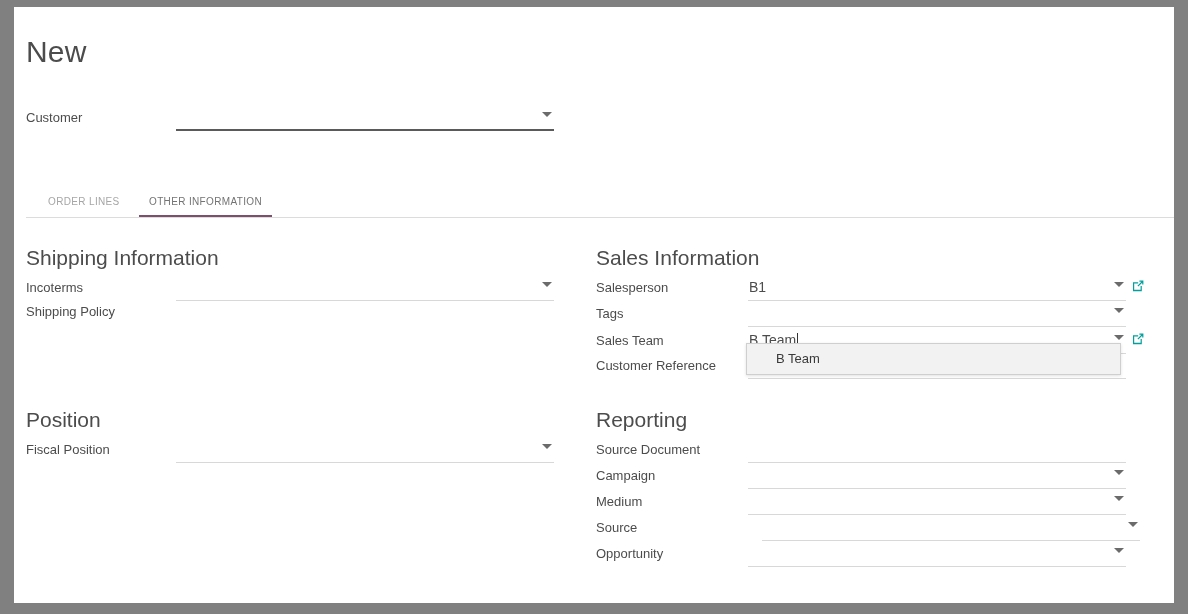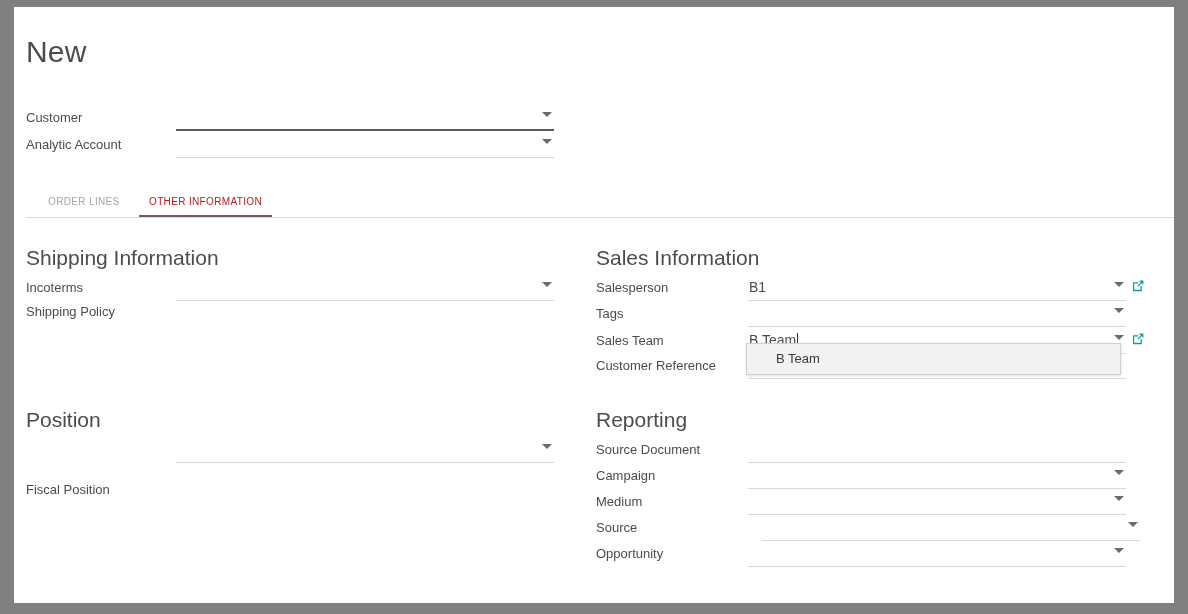--- a/index.html
+++ b/index.html
@@ -127,21 +127,21 @@
     position: absolute;
     top: 0;
     height: 28px;
     font-size: 10px;
     letter-spacing: 0.35px;
     line-height: 26px;
     padding: 0 10px;
   }
   .tab.inactive { color: #a6a6a6; }
   .tab.active {
-    color: #b91c1c;
+    color: #737373;
     border-bottom: 2px solid #7d4f6d;
     text-align: center;
   }
   #tab-divider {
     position: absolute;
     left: 12px;
     top: 210px;
     width: 1148px;
     height: 1px;
     background: #dcdcdc;
@@ -185,28 +185,20 @@
 
     <div class="field-row" style="left:12px; top:101px;">
       <div class="field-label" style="width:150px;">Customer</div>
       <div class="field-ctrl" style="width:378px;">
         <div class="field-input"></div>
         <span class="dd-arrow"></span>
         <div class="underline strong"></div>
       </div>
     </div>
 
-    <div class="field-row" style="left:12px; top:128px;">
-      <div class="field-label" style="width:150px;">Analytic Account</div>
-      <div class="field-ctrl" style="width:378px;">
-        <div class="field-input"></div>
-        <span class="dd-arrow"></span>
-        <div class="underline"></div>
-      </div>
-    </div>
 
 
 
     <div id="tab-bar">
       <div class="tab inactive" style="left:12px;">ORDER LINES</div>
       <div class="tab active" style="left:113px;">OTHER INFORMATION</div>
     </div>
     <div id="tab-divider"></div>
 
     <div class="group-title" style="left:12px; top:239px;">Shipping Information</div>
@@ -266,21 +258,21 @@
     <div class="field-row" style="left:582px; top:349px;">
       <div class="field-label" style="width:152px;">Customer Reference</div>
       <div class="field-ctrl" style="width:378px;">
         <div class="field-input"></div>
         <div class="underline"></div>
       </div>
     </div>
 
     <div class="group-title" style="left:12px; top:401px;">Position</div>
     <div class="field-row" style="left:12px; top:433px;">
-      <div class="field-label" style="width:150px;margin-top:40px;">Fiscal Position</div>
+      <div class="field-label" style="width:150px;">Fiscal Position</div>
       <div class="field-ctrl" style="width:378px;">
         <div class="field-input"></div>
         <span class="dd-arrow"></span>
         <div class="underline"></div>
       </div>
     </div>
 
     <div class="group-title" style="left:582px; top:401px;">Reporting</div>
 
     <div class="field-row" style="left:582px; top:433px;">

